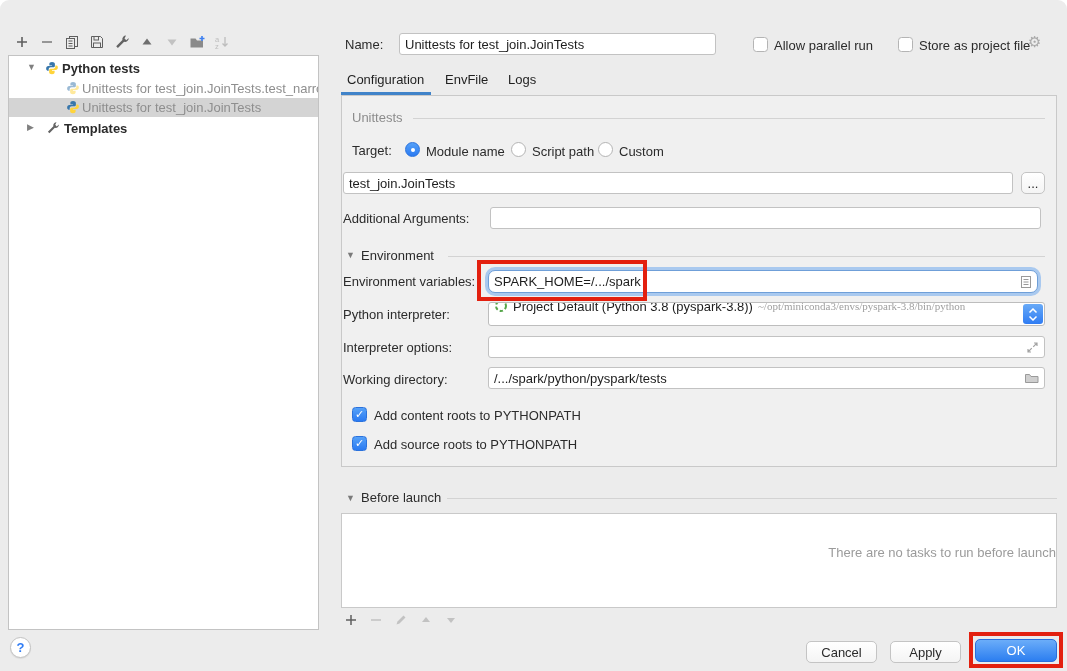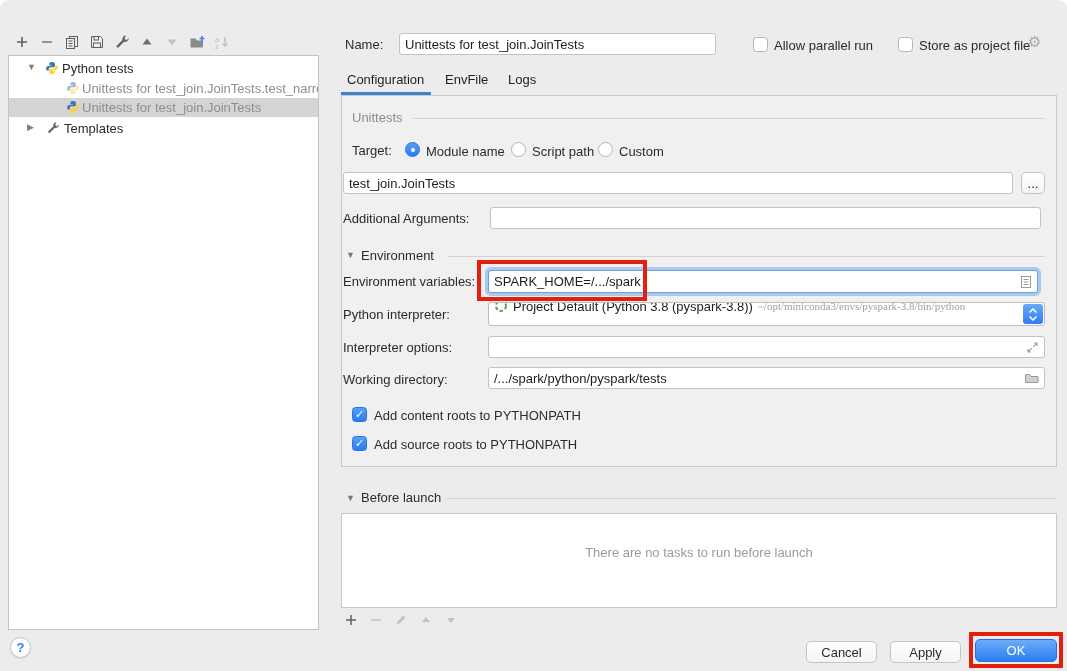--- a/index.html
+++ b/index.html
@@ -23,21 +23,21 @@
   .tb-main{left:14px;top:34px;gap:9px;}
   .tb-mini{left:343px;top:612px;gap:9px;}
   .tbi{width:16px;height:16px;display:inline-flex;align-items:center;justify-content:center;cursor:default;}
 
   
   .tree{position:absolute;left:8px;top:55px;width:311px;height:575px;background:#fff;border:1px solid #c3c3c3;overflow:hidden;}
   .trow{position:absolute;left:0;width:100%;height:19px;white-space:nowrap;overflow:hidden;}
   .trow .arrow{position:absolute;top:3px;font-size:9px;color:#808080;}
   .trow .ticon{position:absolute;top:2px;width:14px;height:14px;}
   .trow .tlabel{position:absolute;top:2px;}
-  .bold{font-weight:normal;}
+  .bold{font-weight:bold;}
   .graytext{color:#8e8e8e;}
   .selectedrow{background:#d4d4d4;}
 
   
   .lbl{position:absolute;white-space:nowrap;}
   .glbl{position:absolute;color:#8c8c8c;white-space:nowrap;}
   .hrule{position:absolute;height:1px;background:#d3d3d3;}
   .field{position:absolute;background:#fff;border:1px solid #c2c2c2;border-radius:3px;display:flex;align-items:center;padding:0 5px;}
   .field input{flex:1;border:none;outline:none;background:transparent;font:inherit;color:#1d1d1d;padding:0;min-width:0;}
   .ficon{flex:0 0 auto;display:inline-flex;margin-left:4px;}
@@ -49,21 +49,21 @@
   .radio.sel::after{content:"";position:absolute;left:4.5px;top:4.5px;width:4px;height:4px;border-radius:50%;background:#fff;}
   .sectri{position:absolute;font-size:9px;color:#7a7a7a;}
 
   
   .tab{position:absolute;top:72px;color:#1f1f1f;cursor:default;}
   .tabline{position:absolute;left:341px;top:92px;width:90px;height:3px;background:var(--accent-blue,#4083c9);}
 
   
   .panel{position:absolute;left:341px;top:95px;width:716px;height:372px;background:#f0f0f0;border:1px solid #c9c9c9;}
   .taskpanel{position:absolute;left:341px;top:513px;width:716px;height:95px;background:#fff;border:1px solid #c9c9c9;}
-  .emptytext{width:100%;text-align:center;margin-top:31px;color:#9b9b9b;}
+  .emptytext{width:100%;text-align:right;margin-top:31px;color:#9b9b9b;}
 
   
   .combo{position:absolute;left:488px;top:302px;width:557px;height:24px;background:#fff;border:1px solid #bdbdbd;border-radius:3px;
      display:flex;align-items:center;padding:0 24px 16px 5px;overflow:hidden;white-space:nowrap;}
   .combo .main{color:#1d1d1d;margin-left:5px;}
   .combo .path{color:#9e9e9e;font-size:11px;margin-left:5px;font-family:Liberation Serif, serif;}
   .stepper{position:absolute;right:1px;top:1px;width:20px;height:20px;border-radius:3px;
      background:linear-gradient(#68aaf7,#2f7cf3);display:flex;flex-direction:column;align-items:center;justify-content:center;gap:1px;}
 
   
@@ -214,21 +214,21 @@
   <span class="lbl" style="left:343px;top:211px;">Additional Arguments:</span>
   <div class="field" style="left:490px;top:207px;width:551px;height:22px;">
     <input value="" style="">
   </div>
 
   <span class="sectri" style="left:346px;top:250px;">▼</span>
   <span class="lbl" style="left:361px;top:248px;">Environment</span>
   <div class="hrule" style="left:448px;top:256px;width:597px;"></div>
 
   <span class="lbl" style="left:343px;top:274px;">Environment variables:</span>
-  <div class="field focusring" style="left:488px;top:270px;width:550px;height:23px;">
+  <div class="field focusring" style="left:488px;top:270px;width:550px;height:23px;border-radius:7px;">
     <input value="SPARK_HOME=/.../spark" style="">
     <span class="ficon">
       <svg width="12" height="14">
           <rect x="1.5" y="1.5" width="9" height="11" fill="none" stroke="#9a9a9a"></rect>
           <path d="M3.5 4.5h5M3.5 7h5M3.5 9.5h5" stroke="#9a9a9a"></path>
         </svg>
       </span>
   </div>
 
   <span class="lbl" style="left:343px;top:307px;">Python interpreter:</span>

